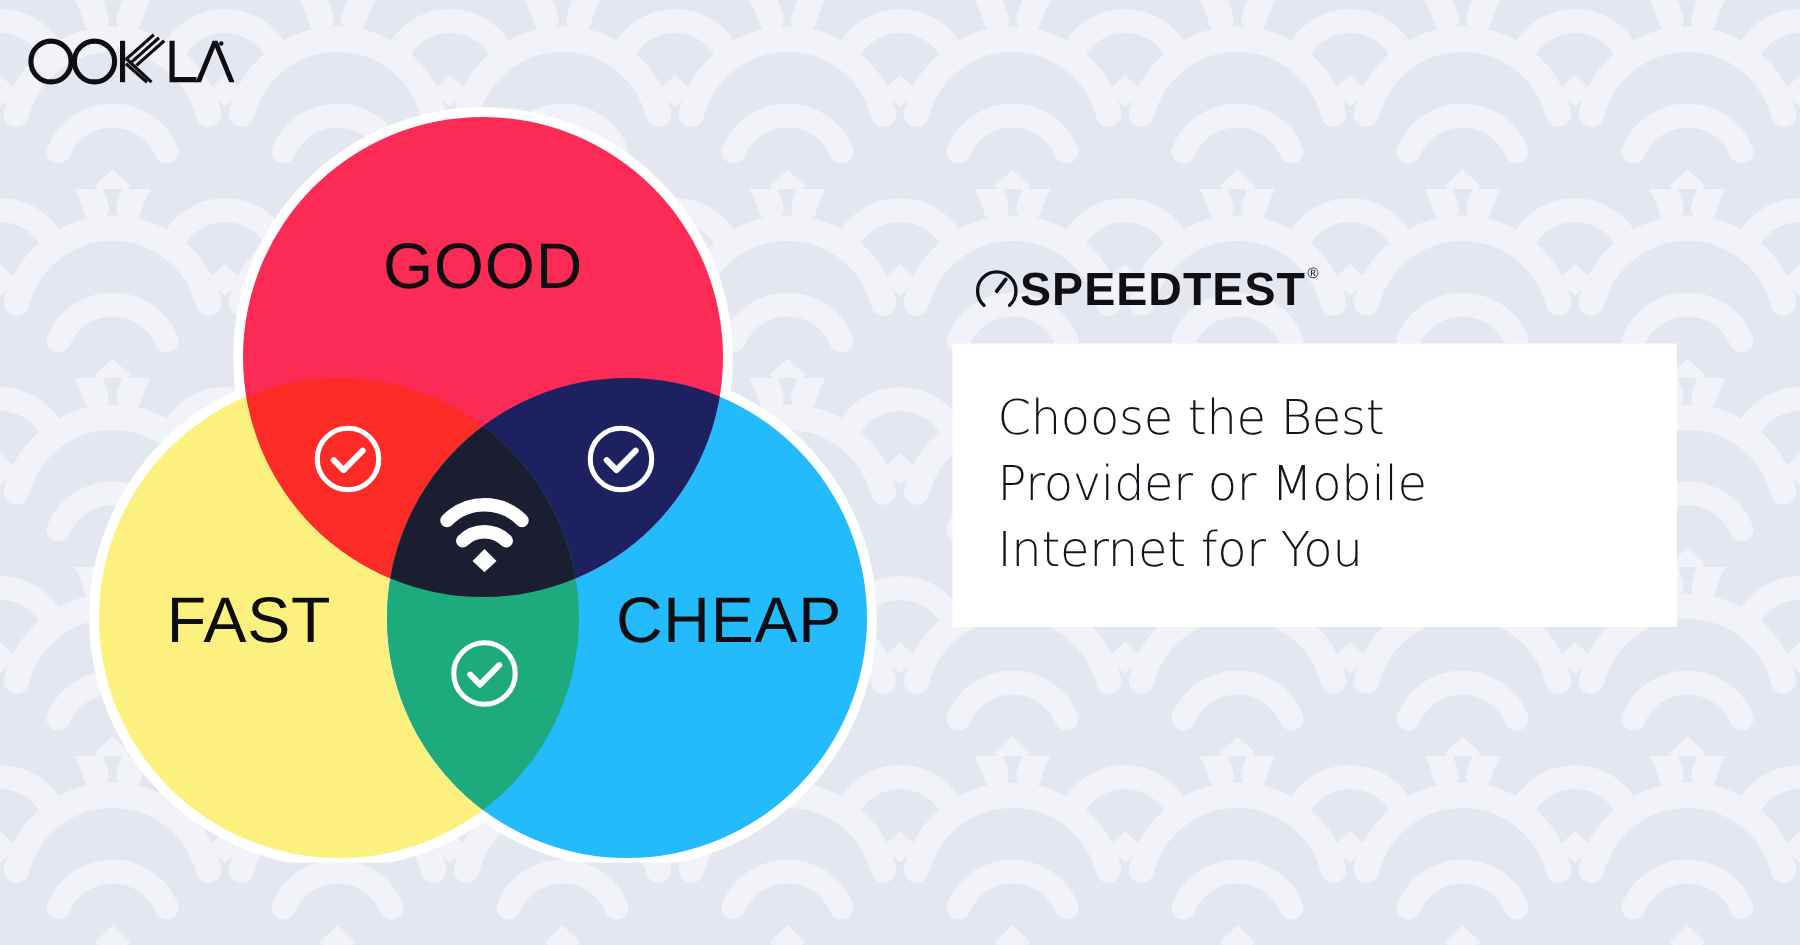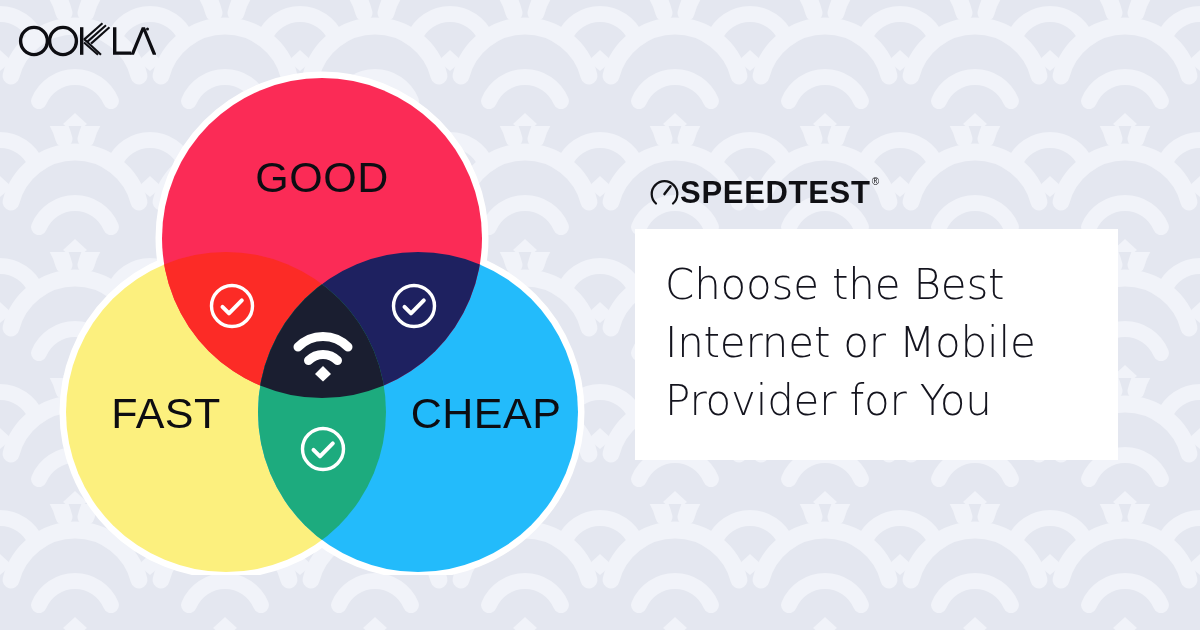--- a/index.html
+++ b/index.html
@@ -65,21 +65,21 @@
   }
   #headline-card {
     margin-top:13px;
     width:483px;
     background:#ffffff;
     padding:27px 30px 30px 30px;
   }
   #headline {
     font-family:"DejaVu Sans", sans-serif;
     font-weight:300;
-    font-size:42px;
+    font-size:32px;
     line-height:1.38;
     color:#14141e;
     letter-spacing:-0.2px;
   }
 
   .venn-label {
     font-family:"Liberation Sans", sans-serif;
     font-weight:normal;
     font-size:43px;
     fill:#0d0d12;
@@ -212,20 +212,20 @@
       <svg id="speedtest-gauge" viewBox="0 0 32 32" xmlns="http://www.w3.org/2000/svg">
         <path d="M 7.2 27.4 A 13.2 13.2 0 1 1 24.8 27.4" fill="none" stroke="#101014" stroke-width="2.3" stroke-linecap="round"></path>
         <path d="M 16 17.6 L 22.2 9.6" fill="none" stroke="#101014" stroke-width="2.6" stroke-linecap="round"></path>
       </svg>
       <div id="speedtest-wordmark"><span>SPEEDTEST</span><span id="speedtest-reg">®</span></div>
     </div>
 
     <div id="headline-card">
       <div id="headline">
         <div>Choose the Best</div>
-        <div>Internet or Mobile</div>
-        <div>Provider for You</div>
+        <div>Provider or Mobile</div>
+        <div>Internet for You</div>
       </div>
     </div>
 
   </div>
 
 </div>
 
 </body></html>

